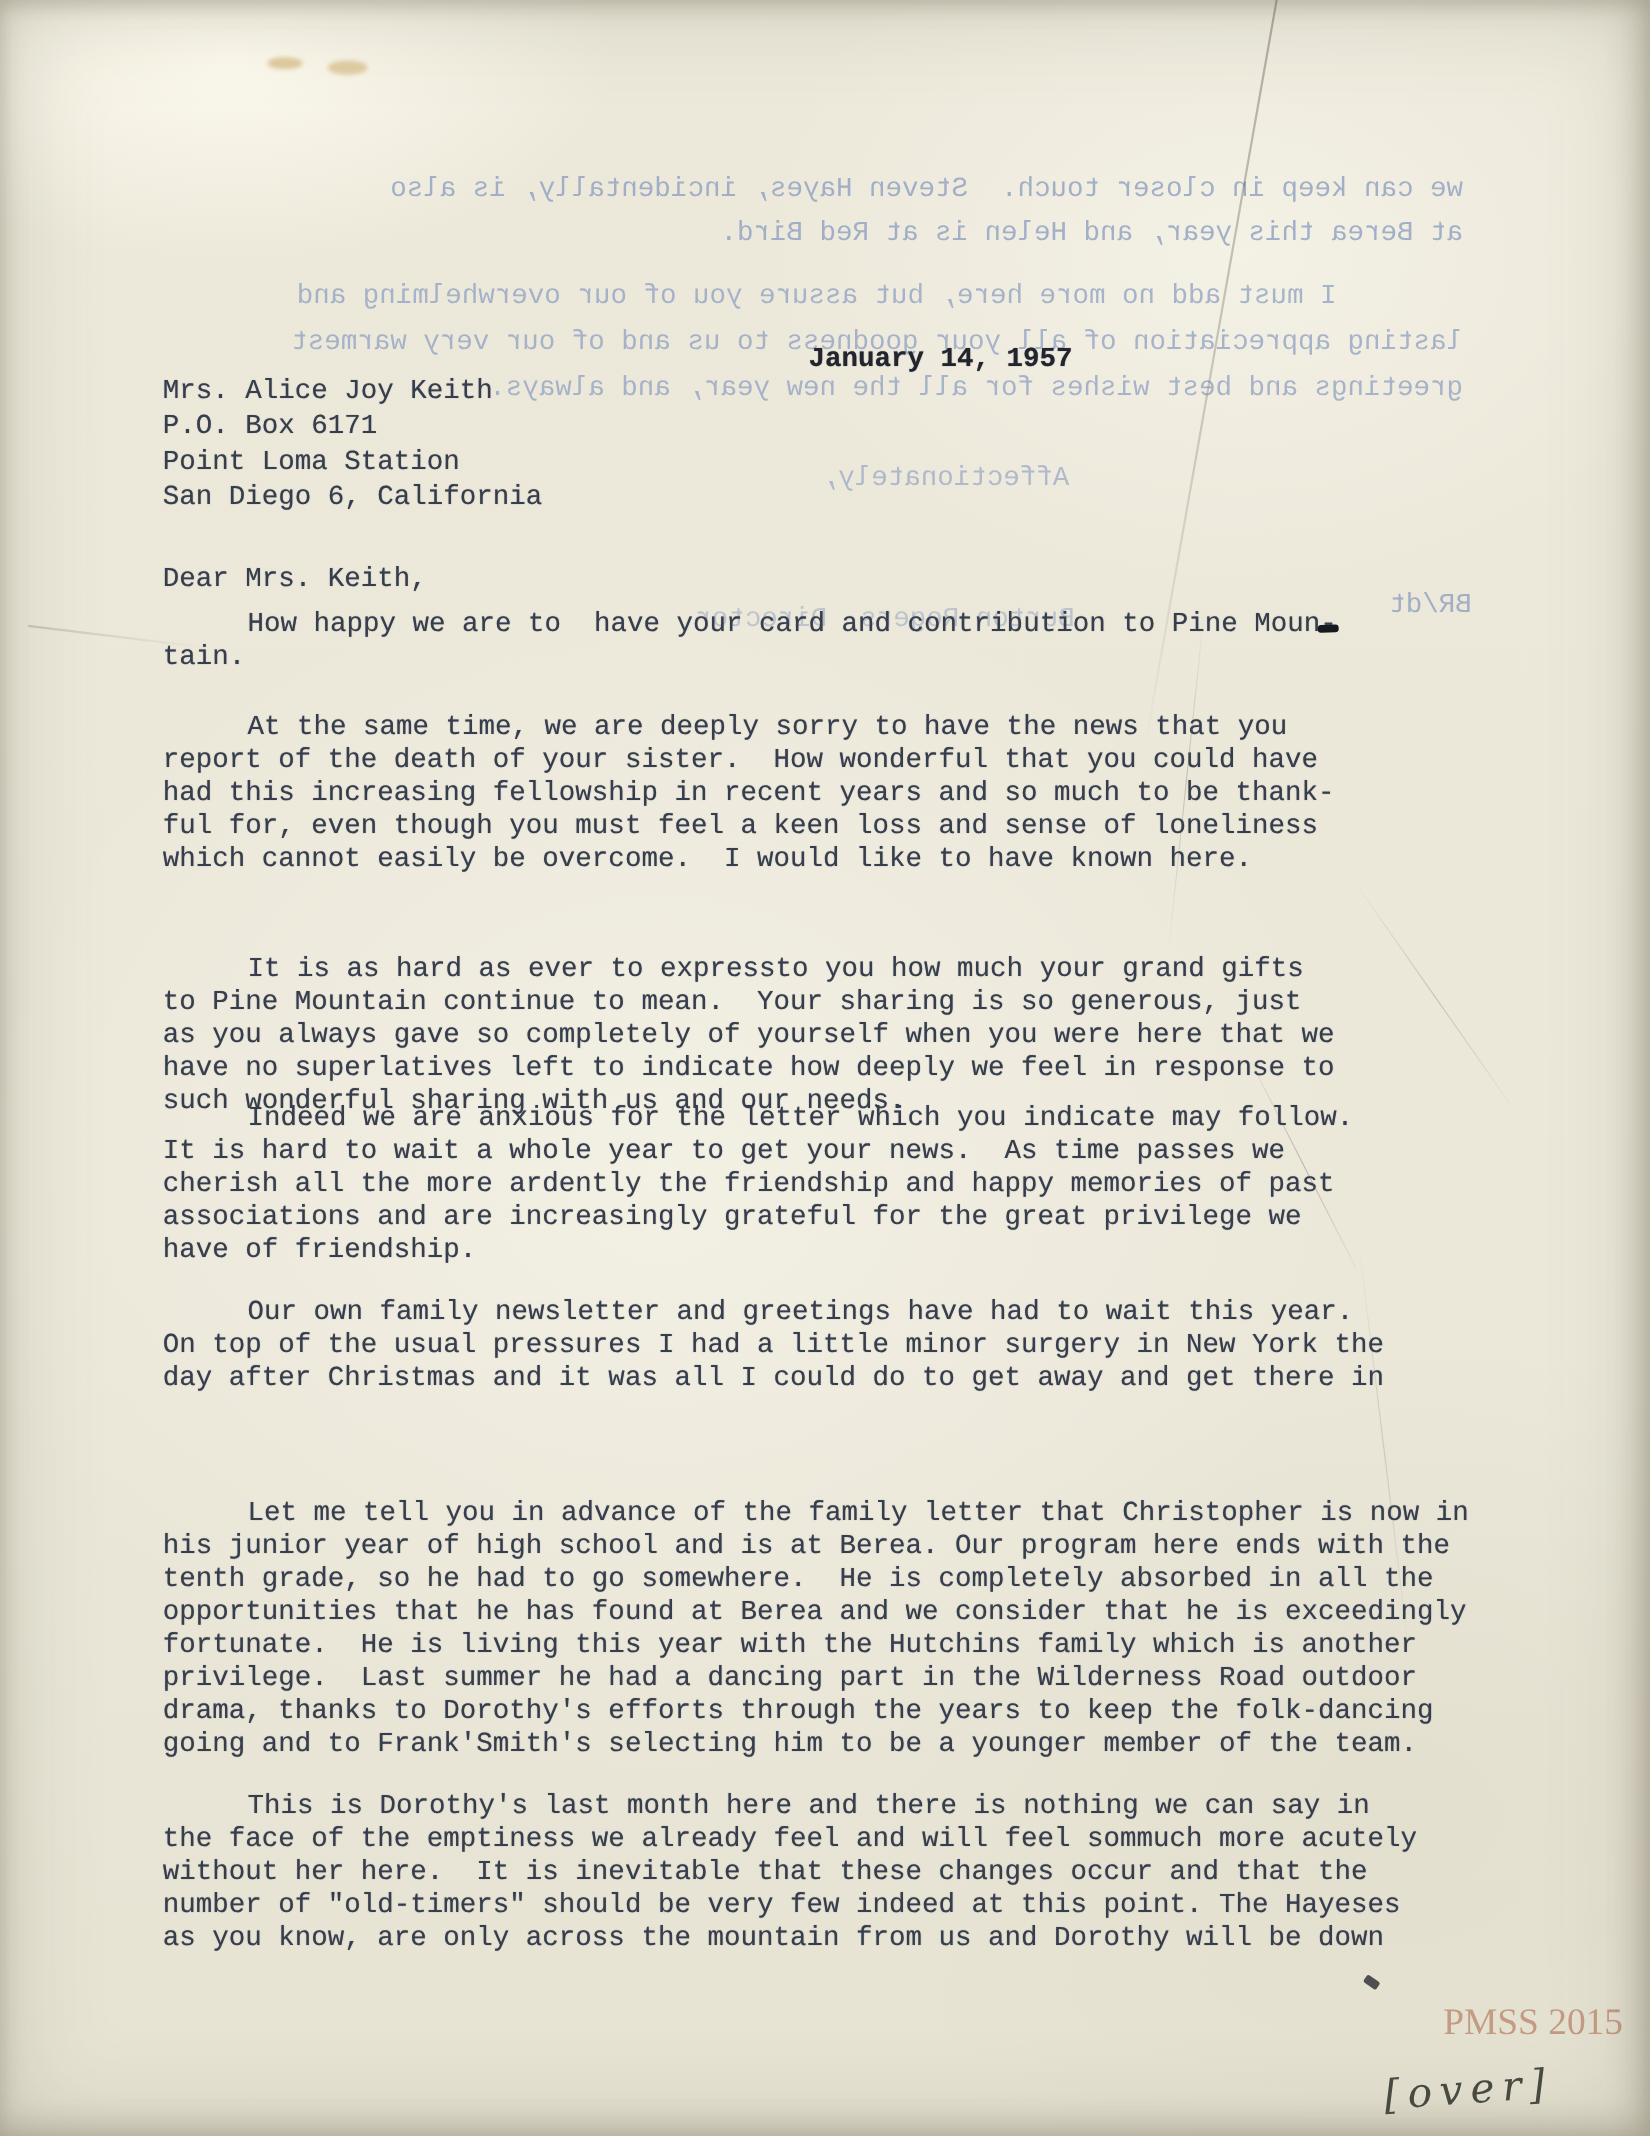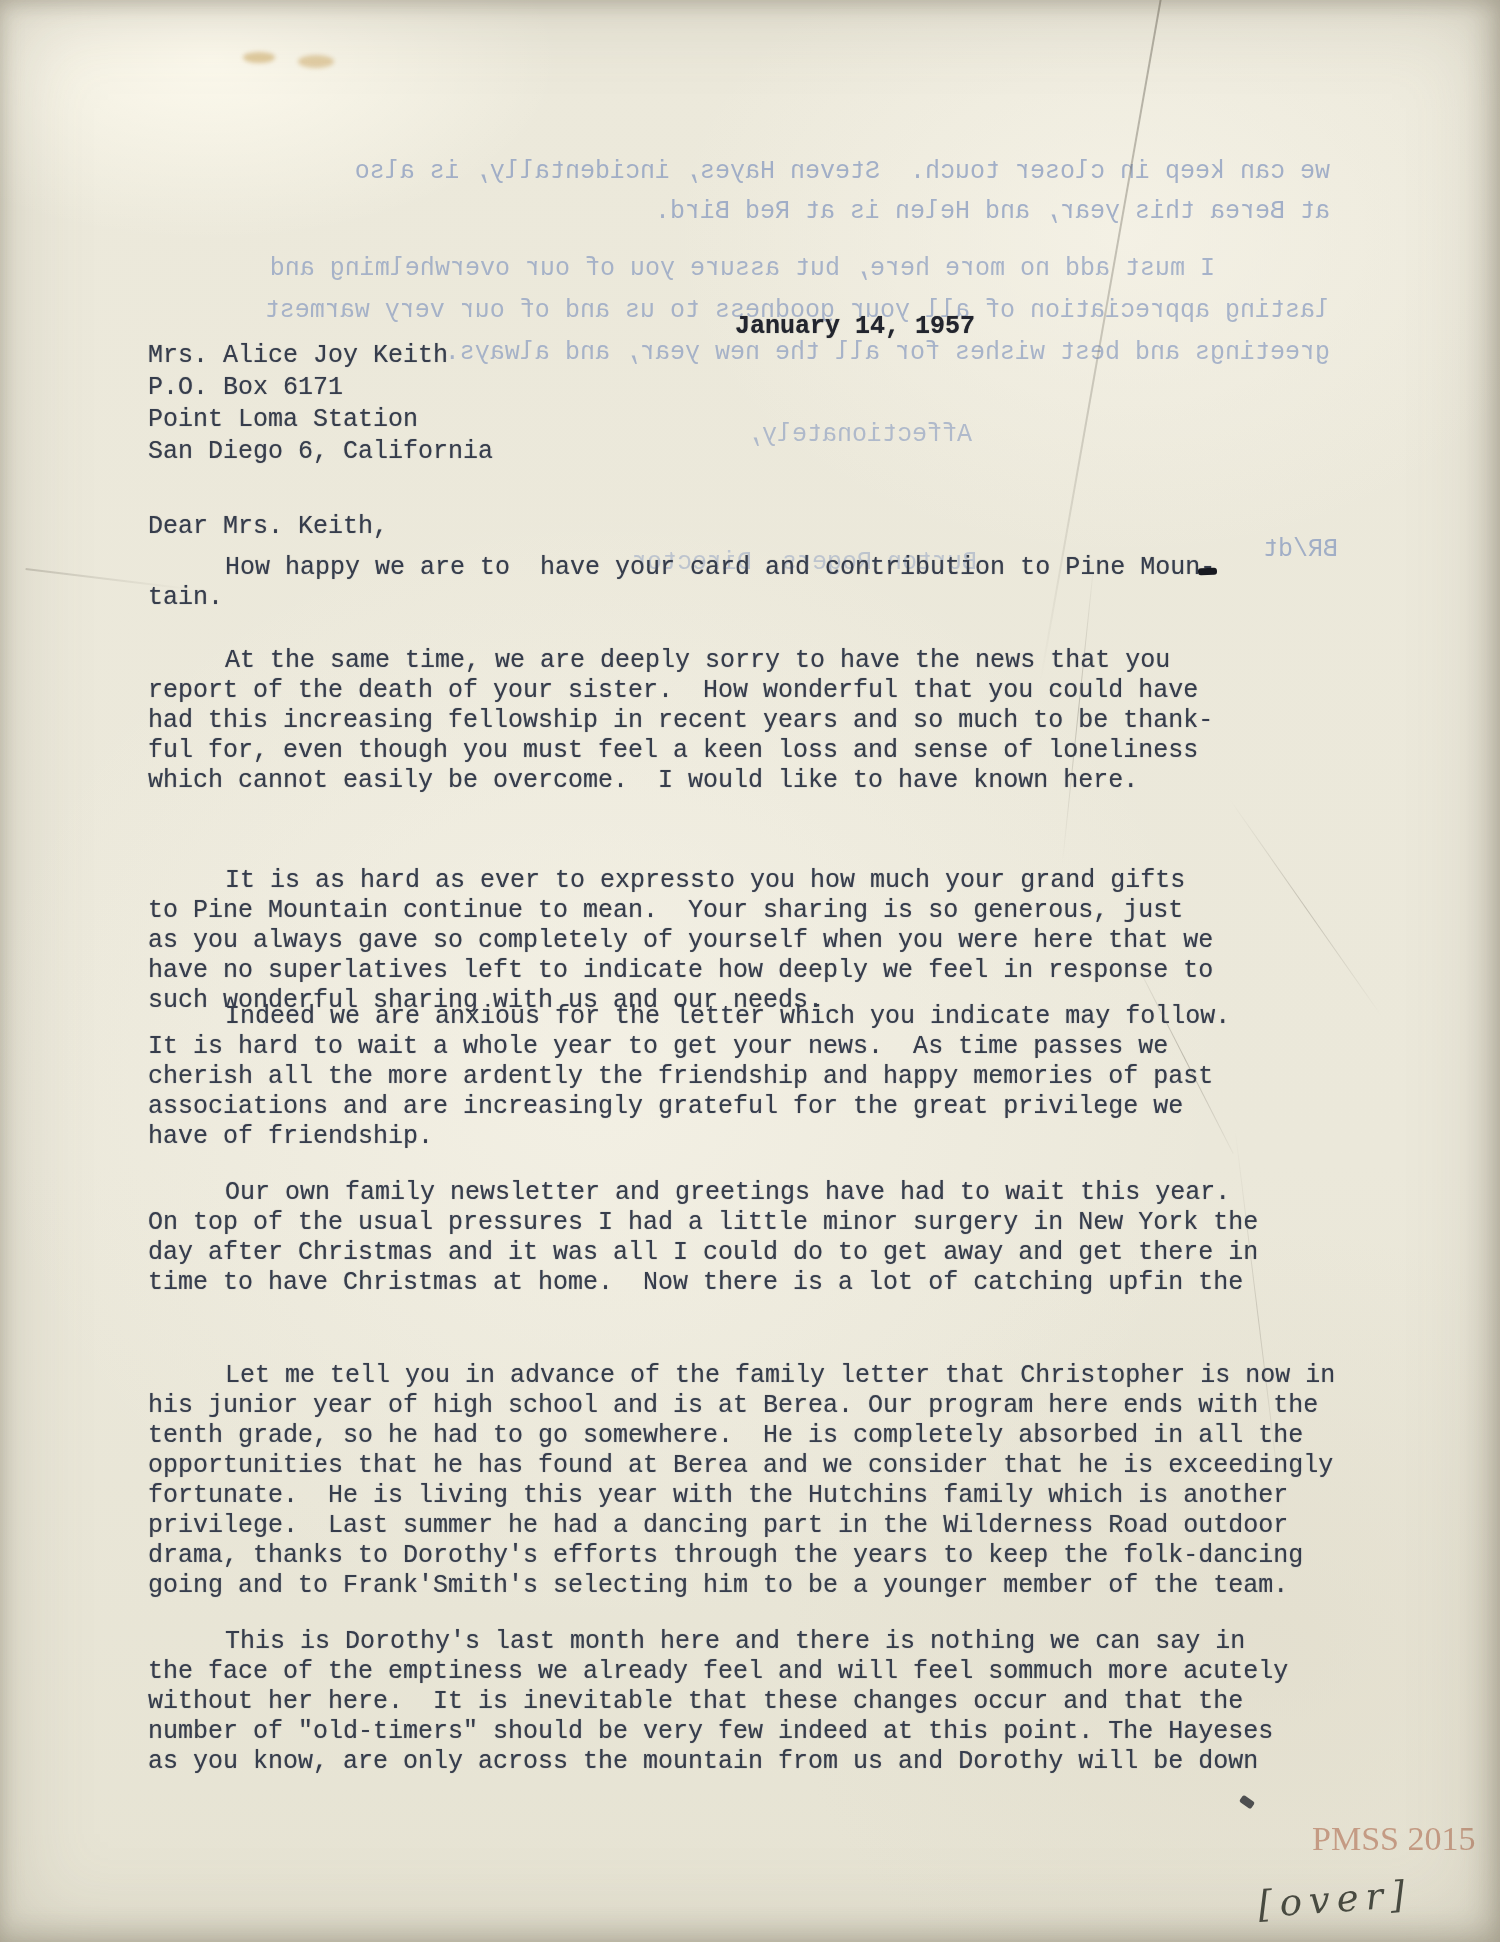--- a/index.html
+++ b/index.html
@@ -125,21 +125,20 @@
       <div class="tline indent">Indeed we are anxious for the letter which you indicate may follow.</div>
       <div class="tline">It is hard to wait a whole year to get your news.  As time passes we</div>
       <div class="tline">cherish all the more ardently the friendship and happy memories of past</div>
       <div class="tline">associations and are increasingly grateful for the great privilege we</div>
       <div class="tline">have of friendship.</div>
     </div>
   <div class="typed p5">
       <div class="tline indent">Our own family newsletter and greetings have had to wait this year.</div>
       <div class="tline">On top of the usual pressures I had a little minor surgery in New York the</div>
       <div class="tline">day after Christmas and it was all I could do to get away and get there in</div>
-      <div class="tline">time to have Christmas at home.  Now there is a lot of catching upfin the</div>
     </div>
   <div class="typed p6">
       <div class="tline indent">Let me tell you in advance of the family letter that Christopher is now in</div>
       <div class="tline">his junior year of high school and is at Berea. Our program here ends with the</div>
       <div class="tline">tenth grade, so he had to go somewhere.  He is completely absorbed in all the</div>
       <div class="tline">opportunities that he has found at Berea and we consider that he is exceedingly</div>
       <div class="tline">fortunate.  He is living this year with the Hutchins family which is another</div>
       <div class="tline">privilege.  Last summer he had a dancing part in the Wilderness Road outdoor</div>
       <div class="tline">drama, thanks to Dorothy's efforts through the years to keep the folk-dancing</div>
       <div class="tline">going and to Frank'Smith's selecting him to be a younger member of the team.</div>

